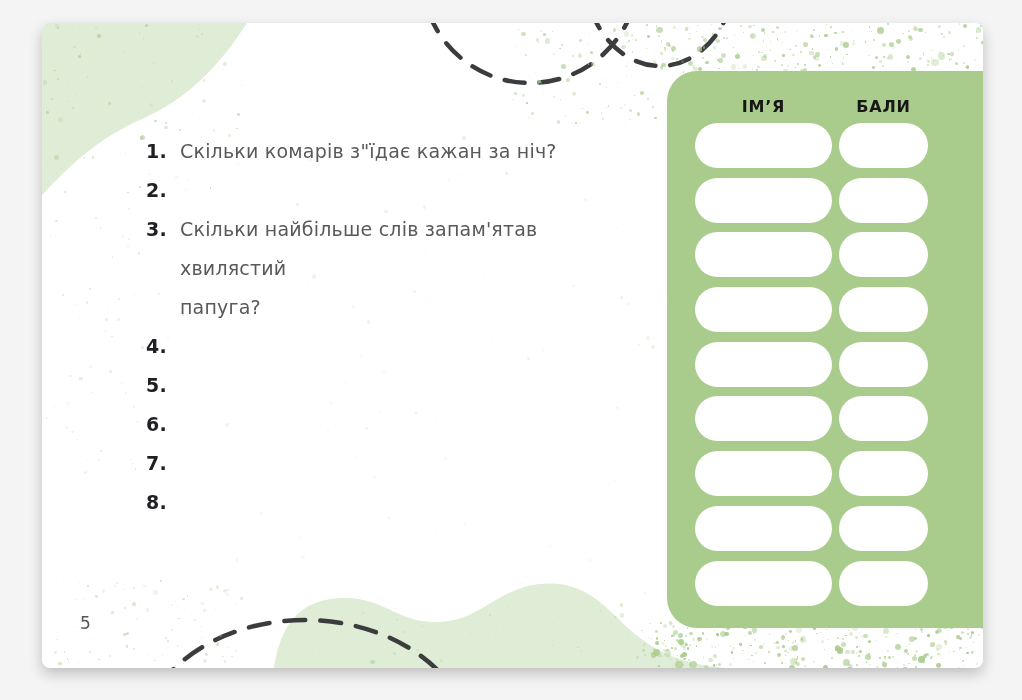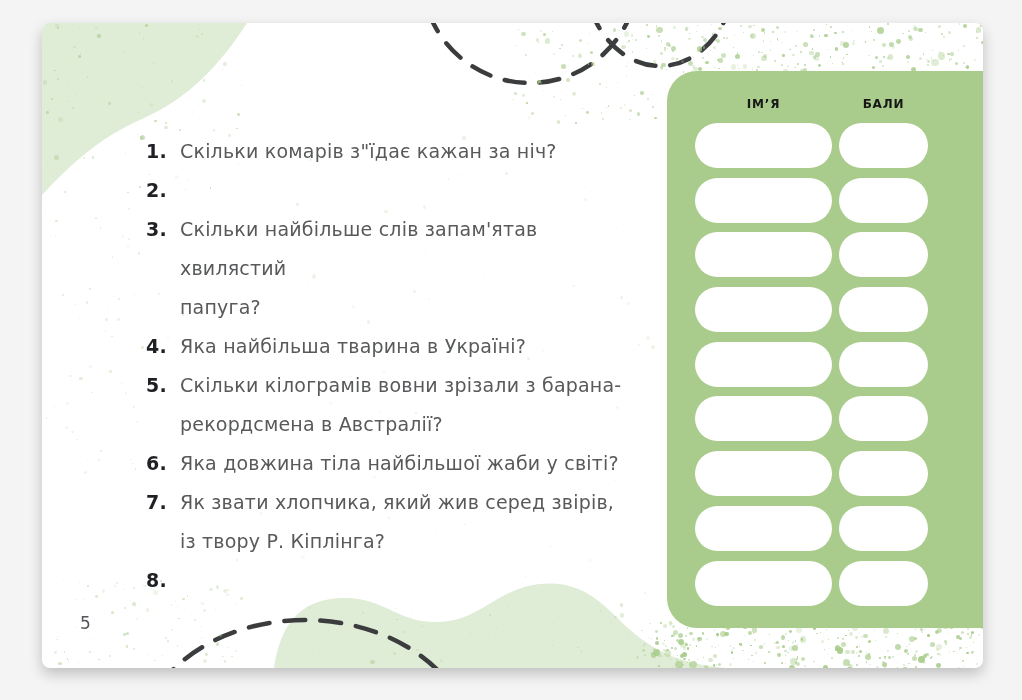--- a/index.html
+++ b/index.html
@@ -30,21 +30,21 @@
     font-size:19px;line-height:39px;color:#58595b;
     white-space:pre-line;letter-spacing:0.2px;
   }
   
   .panel{
     position:absolute;left:625px;top:48px;width:316px;height:557px;
     background:#a9cc8c;border-radius:30px 0 0 30px;
   }
   .hdr{
     position:absolute;top:26px;text-align:center;
-    font-size:12px;font-weight:900;color:#171717;letter-spacing:0.8px;
+    font-size:16px;font-weight:900;color:#171717;letter-spacing:0.8px;
   }
   .hdr-name{left:28px;width:137px;}
   .hdr-points{left:172px;width:89px;}
   .rows{
     position:absolute;left:28px;top:52px;
     display:flex;flex-direction:column;gap:9.7px;
   }
   .row{display:flex;gap:7px;}
   .cell{background:#ffffff;height:45px;border-radius:22.5px;}
   .cell-name{width:137px;}
@@ -1037,35 +1037,29 @@
       <div class="q-item">
         <div class="q-num">2.</div>
       </div>
       <div class="q-item">
         <div class="q-num">3.</div>
         <div class="q-text">Скільки найбільше слів запам'ятав хвилястий
 папуга?</div>
       </div>
       <div class="q-item">
         <div class="q-num">4.</div>
-        <div class="q-text">Яка найбільша тварина в Україні?</div>
       </div>
       <div class="q-item">
         <div class="q-num">5.</div>
-        <div class="q-text">Скільки кілограмів вовни зрізали з барана-
-рекордсмена в Австралії?</div>
       </div>
       <div class="q-item">
         <div class="q-num">6.</div>
-        <div class="q-text">Яка довжина тіла найбільшої жаби у світі?</div>
       </div>
       <div class="q-item">
         <div class="q-num">7.</div>
-        <div class="q-text">Як звати хлопчика, який жив серед звірів,
-із твору Р. Кіплінга?</div>
       </div>
       <div class="q-item">
         <div class="q-num">8.</div>
       </div>
     </div>
 
     <div class="panel">
       <div class="hdr hdr-name">ІМ’Я</div>
       <div class="hdr hdr-points">БАЛИ</div>
       <div class="rows">

